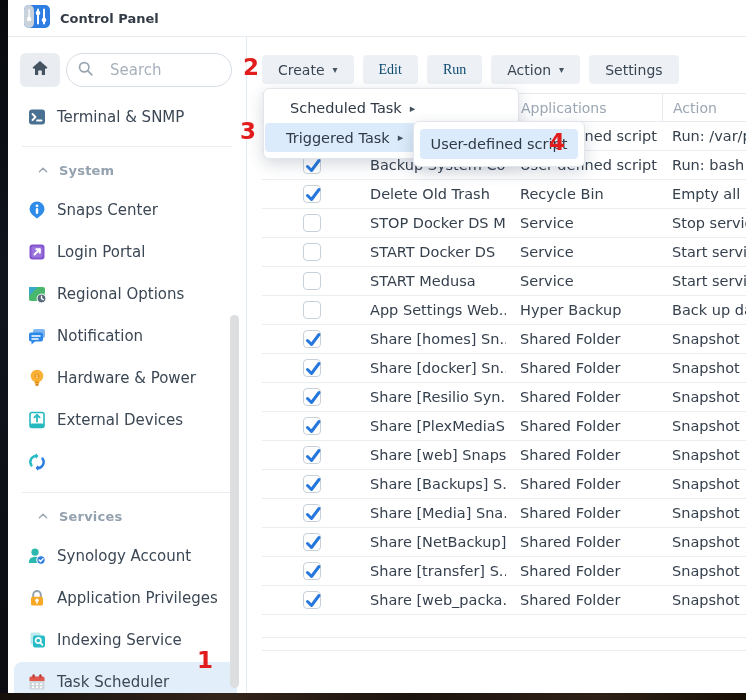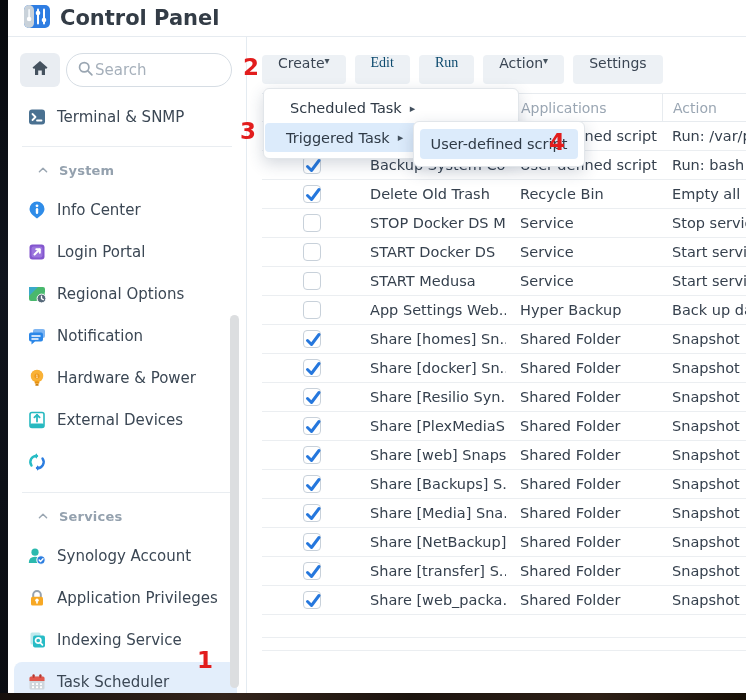--- a/index.html
+++ b/index.html
@@ -10,53 +10,53 @@
   .desk-left { position:absolute; left:0; top:0; width:8px; height:700px;
     background:linear-gradient(180deg,#07090d,#10141d 40%,#0a0c11); z-index:3; }
   .desk-bottom { position:absolute; left:0; bottom:0; width:746px; height:7px;
     background:linear-gradient(90deg,#16100d,#33241b 30%,#1c140f 55%,#2e2017 80%,#171007); z-index:3; }
 
   
   .win { position:absolute; left:8px; top:0; right:0; bottom:7px; background:#fff;
     display:flex; flex-direction:column; }
   .titlebar { height:37px; flex:none; background:#fff; border-bottom:1px solid #e6ebf0;
     display:flex; align-items:center; padding-left:16px; gap:10px; }
-  .title { font-size:21px; font-weight:bold; color:#333c46;text-align:center; }
+  .title { font-size:13px; font-weight:bold; color:#333c46;text-align:center; }
 
   .body { flex:1; display:flex; overflow:hidden; }
 
   
   .sidebar { width:239px; flex:none; position:relative; border-right:1px solid #e4ebf1;
     padding-top:16px; background:#fff; }
   .side-top { display:flex; align-items:center; gap:6px; margin:0 14px 10px 12px; height:34px; }
   .home-btn { width:40px; height:34px; flex:none; background:#e9edf2; border-radius:6px;
     display:flex; align-items:center; justify-content:center; cursor:pointer; }
   .search { flex:1; height:34px; border:1px solid #d6dde4; border-radius:17px;
-    display:flex; align-items:center; padding:0 10px; gap:1px; background:#fff; }
+    display:flex; align-items:center; padding:0 10px; gap:16px; background:#fff; }
   .search input { border:none; outline:none; width:100%; font-size:15px; color:#38424d;
     background:transparent; font-family:inherit; }
   .search input::placeholder { color:#a6b0bb; }
 
   .item { height:42px; display:flex; align-items:center; gap:10px; padding-left:19px;
     font-size:15px; color:#3b4754; cursor:pointer; }
   .item.first { height:40px;align-items:center; }
   .item .ic { width:20px; height:20px; flex:none; display:flex; align-items:center; justify-content:center; }
   .item.selected { background:#e3eefb; border-radius:8px; margin:1px 9px 1px 6px;
     padding-left:13px; height:40px; }
   .divider { height:1px; background:#e9edf1; margin:9px 14px 4px; }
   .section { height:38px; display:flex; align-items:center; gap:10px; padding-left:29px; cursor:pointer; }
   .section .lbl { font-size:13px; font-weight:bold; color:#94a1ae; letter-spacing:.2px; }
   .scroll-thumb { position:absolute; left:222px; top:278px; width:9px; height:373px;
     background:#dcdee0; border-radius:5px; }
 
   
   .main { flex:1; position:relative; background:#fff; overflow:hidden; }
   .toolbar { position:absolute; left:15px; top:18px; display:flex; gap:9px; }
   .btn { height:29px; background:#edf1f5; border-radius:4px; border:none; font-family:inherit;
-    font-size:14px; color:#3a4553; display:flex; align-items:flex-start; padding:0 16px; gap:0; cursor:pointer; }
+    font-size:14px; color:#3a4553; display:flex; align-items:center; padding:0 16px; gap:8px; cursor:pointer; }
   .btn .caret { font-size:10px; color:#46535f; }
   .btn.disabled { color:#0c4a6e; cursor:default;font-family:Liberation Serif, serif; }
 
   .table { position:absolute; left:15px; top:56px; right:0; }
   .thead { display:grid; grid-template-columns:248px 152px 1fr; height:29px;
     border-top:1px solid #e7ebef; border-bottom:1px solid #e7ebef; color:#9aa6b3; font-size:14px; }
   .thead .hc { border-left:1px solid #e7ebef; padding-left:10px; display:flex; align-items:center; }
   .row { display:grid; grid-template-columns:248px 152px 1fr; height:29px; align-items:center;
     border-bottom:1px solid #ebeef1; font-size:14.5px; color:#36414e; }
   .row .c1 { position:relative; height:100%; }
@@ -153,21 +153,21 @@
         </div>
 
         <div class="item">
           <span class="ic">
             <svg width="20" height="20" viewBox="0 0 20 20">
                 <path d="M10 1.5 a7.5 7.5 0 0 1 7.5 7.5 c0 4.5 -5 7.5 -7.5 9.5 C7.5 16.5 2.5 13.5 2.5 9 A7.5 7.5 0 0 1 10 1.5 Z" fill="#2f8ce8"></path>
                 <circle cx="10" cy="5.8" r="1.4" fill="#fff"></circle>
                 <rect x="8.8" y="8" width="2.4" height="6" rx="1.2" fill="#fff"></rect>
               </svg>
           </span>
-          <span>Info Center</span>
+          <span>Snaps Center</span>
         </div>
         <div class="item">
           <span class="ic">
             <svg width="20" height="20" viewBox="0 0 20 20">
                 <rect x="2.5" y="2.5" width="15" height="15" rx="3" fill="#8356ce"></rect>
                 <rect x="4.5" y="4.5" width="11" height="11" rx="2" fill="#9b75dd"></rect>
                 <line x1="7.5" y1="12.5" x2="12.5" y2="7.5" stroke="#fff" stroke-width="2" stroke-linecap="round"></line>
                 <polyline points="9.3,7.3 12.8,7.3 12.8,10.8" fill="none" stroke="#fff" stroke-width="2" stroke-linecap="round" stroke-linejoin="round"></polyline>
               </svg>
           </span>

